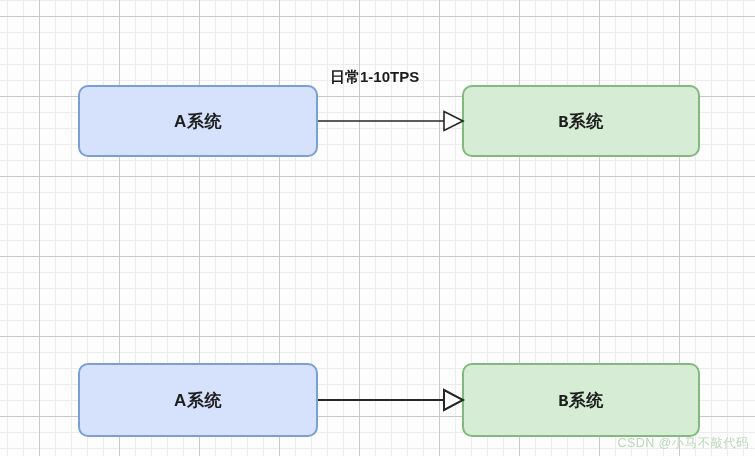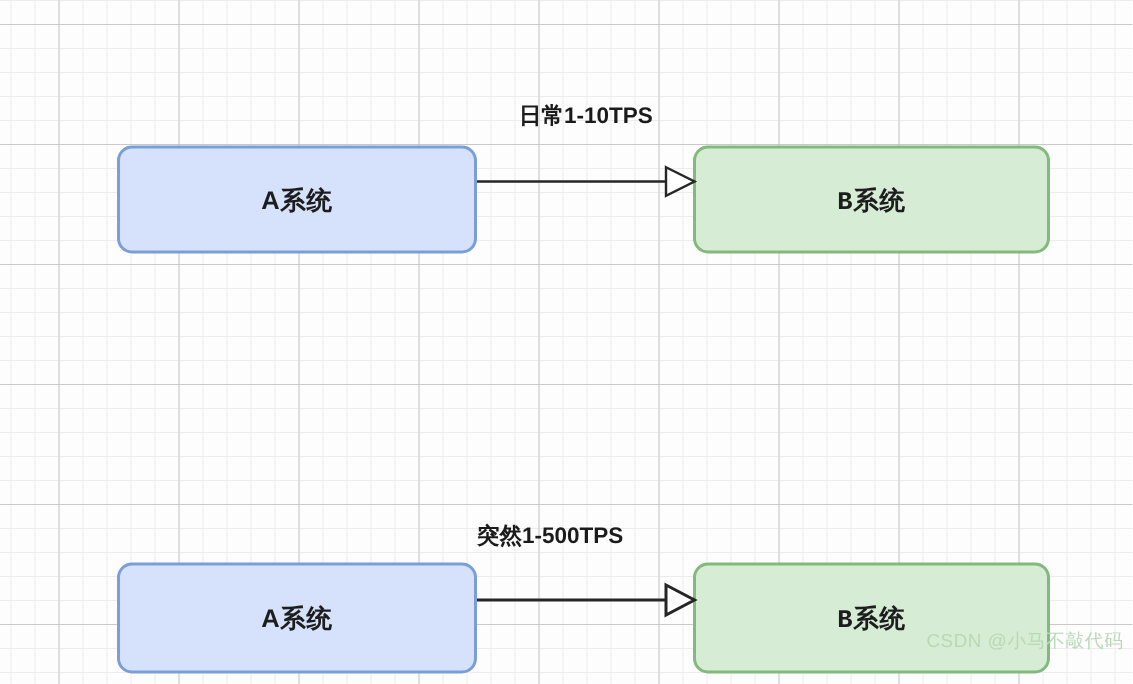--- a/index.html
+++ b/index.html
@@ -25,21 +25,20 @@
 
   .node {
     position: absolute;
     display: flex;
     align-items: center;
     justify-content: center;
     border-radius: 10px;
     box-sizing: border-box;
     border-width: 2px;
     border-style: solid;
-    margin-top: 12px;
   }
   .node-label {
     font-size: 17px;
     font-weight: bold;
     color: #1d1d1d;
     letter-spacing: 0.5px;
     white-space: nowrap;
   }
   .node-a {
     background: #d6e2fb;
@@ -61,21 +60,21 @@
     font-size: 15px;
     font-weight: bold;
     color: #1b1b1b;
     white-space: nowrap;
     letter-spacing: 0px;
   }
 
   .watermark {
     position: absolute;
     right: 6px;
-    bottom: 20px;
+    bottom: 4px;
     font-size: 12.5px;
     color: #b9d9b6;
     white-space: nowrap;
     letter-spacing: 0.4px;
     user-select: none;
   }
 </style>
 </head>
 <body>
 
@@ -87,32 +86,31 @@
 
   <div class="node node-b" style="left:462px; top:85px; width:238px; height:72px;">
     <span class="node-label">B系统</span>
   </div>
 
   <svg class="edge-svg" style="left:318px; top:101px; width:150px; height:40px;" viewBox="0 0 150 40">
     <line x1="0" y1="20" x2="126" y2="20" stroke="#262626" stroke-width="1.6"></line>
     <polygon points="126,10.5 145,20 126,29.5" fill="#ffffff" stroke="#262626" stroke-width="1.6" stroke-linejoin="miter"></polygon>
   </svg>
 
-  <div class="edge-label" style="left:346px; top:68px;">日常1-10TPS</div>
+  <div class="edge-label" style="left:330px; top:68px;">日常1-10TPS</div>
 
   <div class="node node-a" style="left:78px; top:363px; width:240px; height:74px;">
     <span class="node-label">A系统</span>
   </div>
 
   <div class="node node-b" style="left:462px; top:363px; width:238px; height:74px;">
     <span class="node-label">B系统</span>
   </div>
 
   <svg class="edge-svg" style="left:318px; top:380px; width:150px; height:40px;" viewBox="0 0 150 40">
     <line x1="0" y1="20" x2="126" y2="20" stroke="#262626" stroke-width="2"></line>
     <polygon points="126,10 145,20 126,30" fill="#ffffff" stroke="#262626" stroke-width="2" stroke-linejoin="miter"></polygon>
   </svg>
 
-  <div class="edge-label" style="left:318px; top:348px;">突然1-500TPS</div>
 
   <div class="watermark">CSDN @小马不敲代码</div>
 
 </div>
 
 </body></html>

